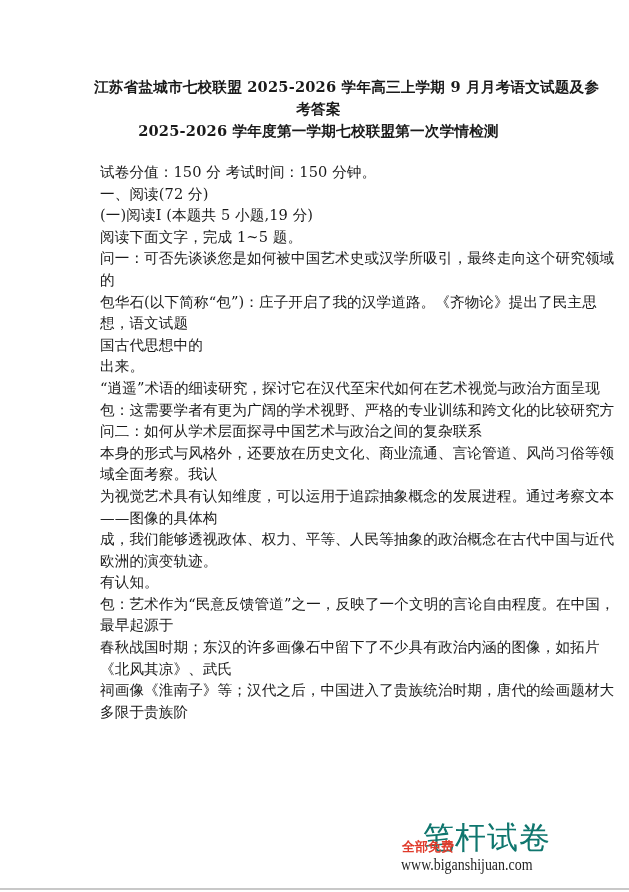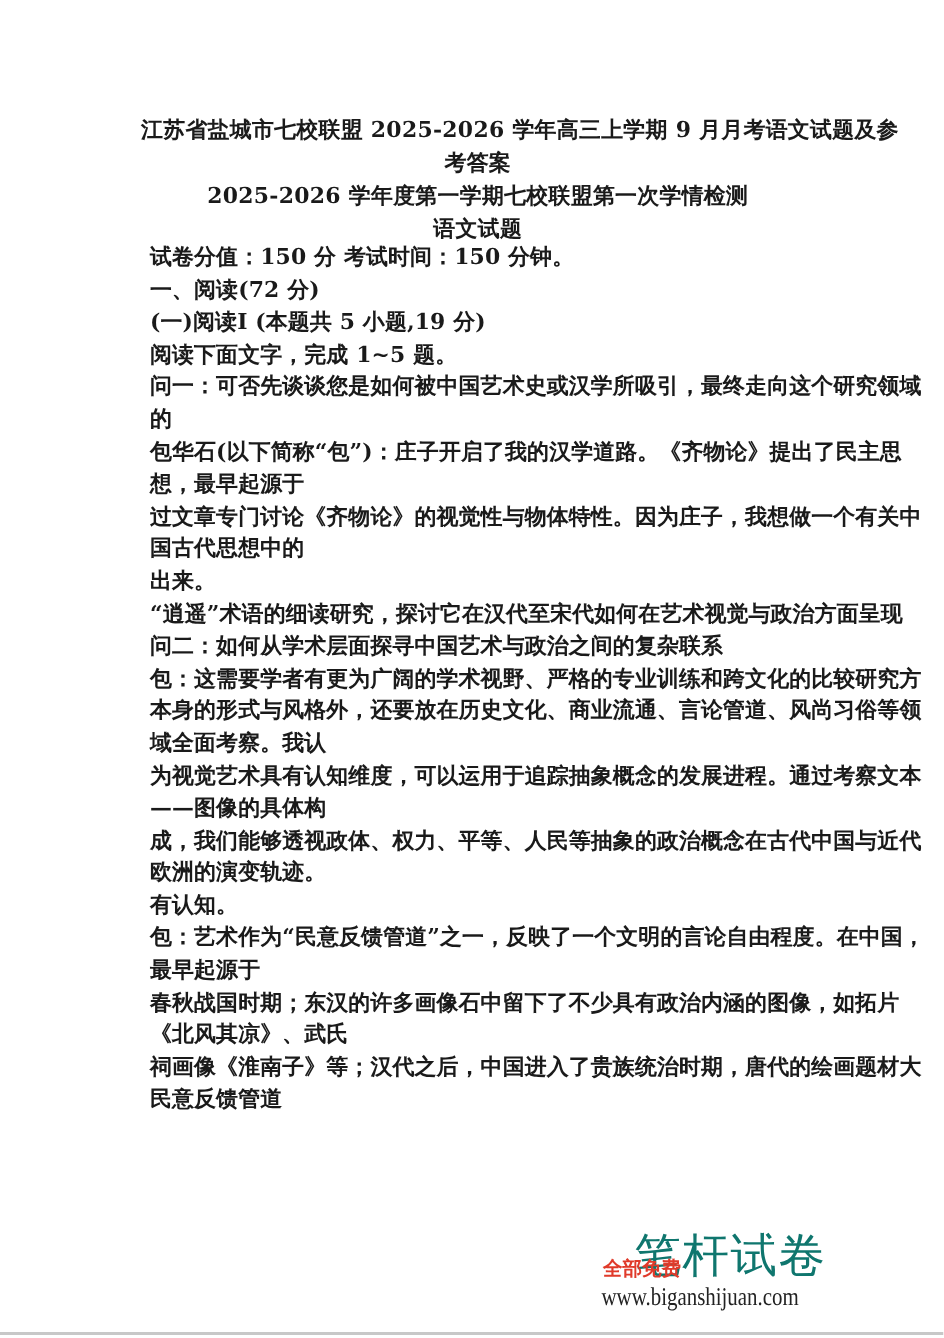--- a/index.html
+++ b/index.html
@@ -41,21 +41,20 @@
       font-size: 14.6px;
       line-height: 22px;
       letter-spacing: 0.2px;
       white-space: nowrap;
     }
     .body-block {
       position: absolute;
       left: 96px;
       top: 161px;
       width: 445px;
-      font-weight: bold;
     }
     .body-line {
       font-size: 14.6px;
       line-height: 21.6px;
       white-space: nowrap;
       letter-spacing: 0.1px;
     }
     .logo {
       position: absolute;
       left: 396px;
@@ -100,51 +99,49 @@
   </style>
 </head>
 <body>
 
 <div class="page">
 
   <div class="title-block">
     <div class="title-line">江苏省盐城市七校联盟 2025-2026 学年高三上学期 9 月月考语文试题及参</div>
     <div class="title-line">考答案</div>
     <div class="title-line">2025-2026 学年度第一学期七校联盟第一次学情检测</div>
-    <div class="title-line">语文试题</div>
   </div>
 
   <div class="body-block">
     <div class="body-line">试卷分值：150 分 考试时间：150 分钟。</div>
     <div class="body-line">一、阅读(72 分)</div>
     <div class="body-line">(一)阅读Ⅰ (本题共 5 小题,19 分)</div>
     <div class="body-line">阅读下面文字，完成 1~5 题。</div>
     <div class="body-line">问一：可否先谈谈您是如何被中国艺术史或汉学所吸引，最终走向这个研究领域</div>
     <div class="body-line">的</div>
     <div class="body-line">包华石(以下简称“包”)：庄子开启了我的汉学道路。《齐物论》提出了民主思</div>
-    <div class="body-line">想，最早起源于</div>
-    <div class="body-line">过文章专门讨论《齐物论》的视觉性与物体特性。因为庄子，我想做一个有关中</div>
+    <div class="body-line">想，语文试题</div>
     <div class="body-line">国古代思想中的</div>
     <div class="body-line">出来。</div>
     <div class="body-line">“逍遥”术语的细读研究，探讨它在汉代至宋代如何在艺术视觉与政治方面呈现</div>
+    <div class="body-line">包：这需要学者有更为广阔的学术视野、严格的专业训练和跨文化的比较研究方</div>
     <div class="body-line">问二：如何从学术层面探寻中国艺术与政治之间的复杂联系</div>
-    <div class="body-line">包：这需要学者有更为广阔的学术视野、严格的专业训练和跨文化的比较研究方</div>
     <div class="body-line">本身的形式与风格外，还要放在历史文化、商业流通、言论管道、风尚习俗等领</div>
     <div class="body-line">域全面考察。我认</div>
     <div class="body-line">为视觉艺术具有认知维度，可以运用于追踪抽象概念的发展进程。通过考察文本</div>
     <div class="body-line">——图像的具体构</div>
     <div class="body-line">成，我们能够透视政体、权力、平等、人民等抽象的政治概念在古代中国与近代</div>
     <div class="body-line">欧洲的演变轨迹。</div>
     <div class="body-line">有认知。</div>
     <div class="body-line">包：艺术作为“民意反馈管道”之一，反映了一个文明的言论自由程度。在中国，</div>
     <div class="body-line">最早起源于</div>
     <div class="body-line">春秋战国时期；东汉的许多画像石中留下了不少具有政治内涵的图像，如拓片</div>
     <div class="body-line">《北风其凉》、武氏</div>
     <div class="body-line">祠画像《淮南子》等；汉代之后，中国进入了贵族统治时期，唐代的绘画题材大</div>
-    <div class="body-line">民意反馈管道</div>
+    <div class="body-line">多限于贵族阶</div>
   </div>
 
   <div class="logo">
     <div class="logo-main">笔杆试卷</div>
     <div class="logo-free">全部免费</div>
     <div class="logo-url">www.biganshijuan.com</div>
   </div>
 
 </div>
 <div class="bottom-rule"></div>

